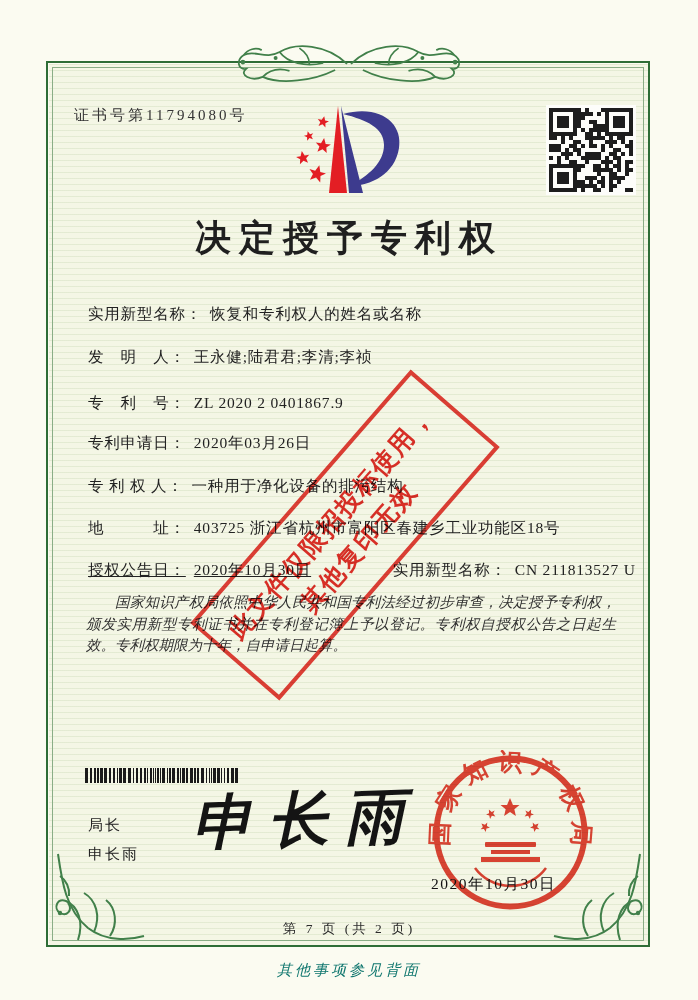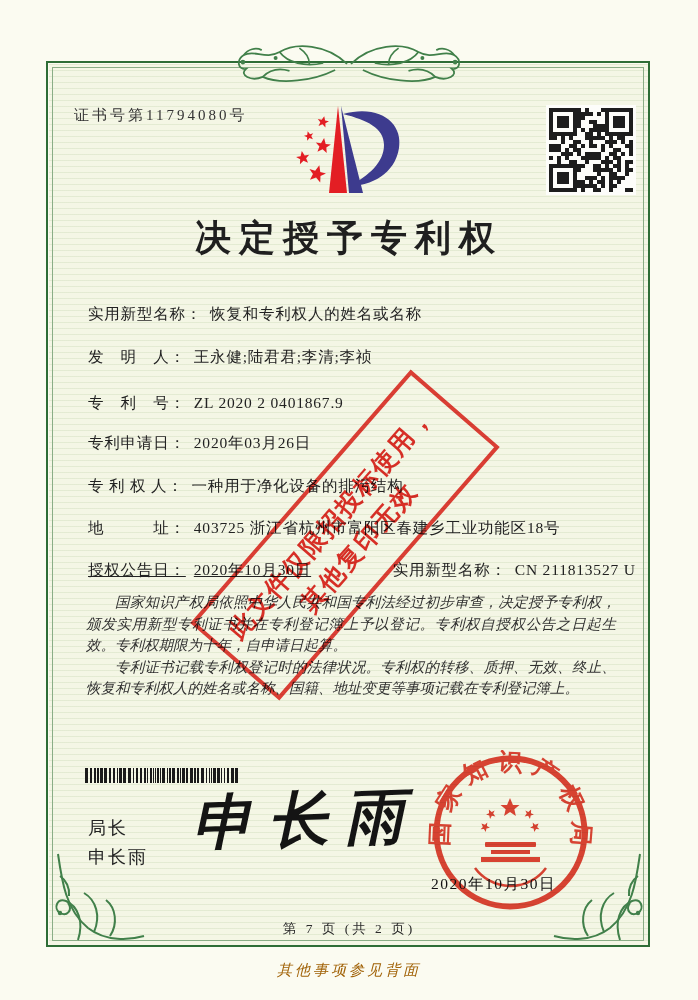--- a/index.html
+++ b/index.html
@@ -28,38 +28,38 @@
     font-size:36px;font-weight:700;letter-spacing:8px;color:#1f1f1f;}
   .field{position:absolute;left:88px;right:56px;font-size:15.5px;letter-spacing:.8px;color:#222;white-space:nowrap;}
   .f1{top:304px}.f2{top:347px}.f3{top:393px}.f4{top:433px}.f5{top:476px}.f6{top:518px}.f7{top:560px}
   .flabel{margin-right:8px;}
   .fcol{display:inline-block;width:300px;text-decoration:underline;}
   .paras{position:absolute;left:86px;top:592px;width:530px;font-size:14.5px;line-height:21.5px;
     font-style:italic;color:#303030;text-align:justify;}
   .paras p{margin:0;text-indent:2em;}
   .barcode{position:absolute;left:85px;top:768px;height:15px;display:flex;align-items:stretch;}
   .barcode i{background:#1a1a1a;display:block;}
-  .signer{position:absolute;left:88px;font-size:18px;letter-spacing:2px;color:#222;
+  .signer{position:absolute;left:88px;font-size:15px;letter-spacing:2px;color:#222;
     font-family:Liberation Serif, serif;}
   .s1{top:816px}.s2{top:845px}
   .signature{position:absolute;left:192px;top:780px;font-size:60px;font-weight:600;font-style:italic;
     letter-spacing:16px;color:#141414;transform:rotate(-2deg);
     font-family:"DejaVu Sans",sans-serif;z-index:2;}
   .seal{position:absolute;left:428px;top:750px;width:165px;height:165px;mix-blend-mode:multiply;opacity:.92;z-index:3;}
   .seal-date{position:absolute;left:431px;top:874px;font-size:15.5px;letter-spacing:1.5px;color:#111;z-index:4;}
   .stamp{
     position:absolute;left:177px;top:476px;width:336px;height:118px;box-sizing:border-box;
     border:4px solid rgba(224,30,24,.85);transform:rotate(-49deg);
     display:flex;flex-direction:column;justify-content:center;align-items:center;
     color:rgba(224,30,24,.92);font-weight:700;font-size:25px;letter-spacing:2px;line-height:1.5;
     mix-blend-mode:multiply;z-index:5;white-space:nowrap;
   }
   .page-no{position:absolute;left:0;right:0;top:920px;text-align:center;font-size:13.5px;letter-spacing:3px;color:#2b2b2b;}
   .back-note{position:absolute;left:0;right:0;top:961px;text-align:center;font-size:15px;
-    font-style:italic;letter-spacing:3px;color:#a16207;}
+    font-style:italic;letter-spacing:3px;color:#0f766e;}
 </style>
 </head>
 <body>
 
 <div class="tint"></div>
 <div class="frame-outer"></div>
 <div class="frame-inner"></div>
 
 <svg class="orn orn-top" viewBox="0 0 240 54">
   <g stroke="#41804a" fill="none" stroke-width="1.8">
@@ -567,21 +567,20 @@
 <div class="field f4"><span class="flabel">专利申请日：</span><span>2020年03月26日</span></div>
 <div class="field f5"><span class="flabel">专 利 权 人：</span><span>一种用于净化设备的排污结构</span></div>
 <div class="field f6"><span class="flabel">地　　　址：</span><span>403725 浙江省杭州市富阳区春建乡工业功能区18号</span></div>
 <div class="field f7">
   <span class="fcol"><span class="flabel">授权公告日：</span><span>2020年10月30日</span></span>
   <span><span class="flabel">实用新型名称：</span><span>CN 211813527 U</span></span>
 </div>
 
 <div class="paras">
   <p>国家知识产权局依照中华人民共和国专利法经过初步审查，决定授予专利权，颁发实用新型专利证书并在专利登记簿上予以登记。专利权自授权公告之日起生效。专利权期限为十年，自申请日起算。</p>
-  <p>专利证书记载专利权登记时的法律状况。专利权的转移、质押、无效、终止、恢复和专利权人的姓名或名称、国籍、地址变更等事项记载在专利登记簿上。</p>
 </div>
 
 <div class="barcode">
     <i style="width: 3px; margin-right: 2px;"></i>
     <i style="width: 2px; margin-right: 2px;"></i>
     <i style="width: 2px; margin-right: 1px;"></i>
     <i style="width: 2px; margin-right: 1px;"></i>
     <i style="width: 3px; margin-right: 1px;"></i>
     <i style="width: 3px; margin-right: 2px;"></i>
     <i style="width: 2px; margin-right: 2px;"></i>

